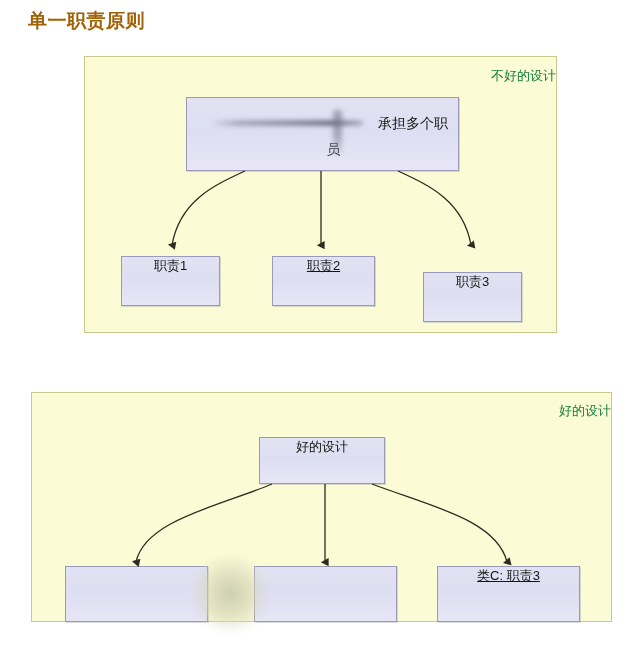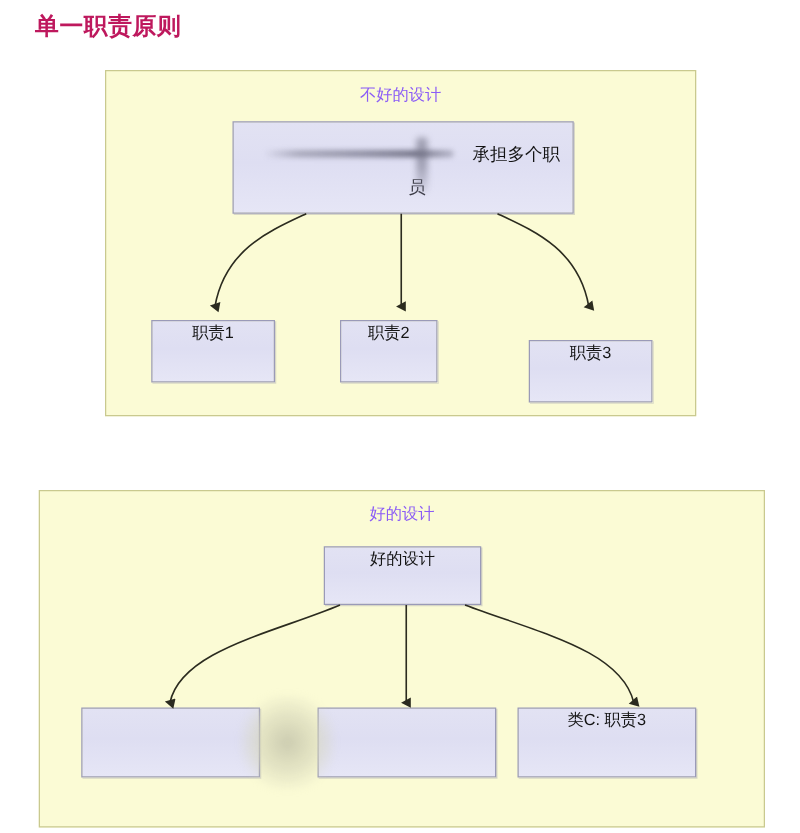--- a/index.html
+++ b/index.html
@@ -15,44 +15,44 @@
     overflow: hidden;
   }
 
   
   .page-title {
     position: absolute;
     left: 28px;
     top: 8px;
     font-size: 19px;
     font-weight: bold;
-    color: #be185d;
+    color: #a16207;
     letter-spacing: 0.5px;
     white-space: nowrap;
   }
 
   
   .panel {
     position: absolute;
     background: #fbfbd5;
     border: 1px solid #c9c98f;
     box-sizing: border-box;
   }
   .panel-shadow {
     position: absolute;
     background: #e4e4c4;
     z-index: -1;
   }
 
   .panel-caption {
     position: absolute;
     width: 100%;
-    text-align: center;
+    text-align: right;
     font-size: 13px;
-    color: #8b5cf6;
+    color: #15803d;
     white-space: nowrap;
   }
 
   
   .node {
     position: absolute;
     background: linear-gradient(to bottom, #e2e2f3 0%, #dedef2 45%, #e6e6f6 100%);
     border: 1px solid #9a9ab8;
     box-sizing: border-box;
     display: flex;
@@ -153,44 +153,44 @@
       <span class="line2">员</span>
 
       <div class="smear smear-h" style="left:12px; top:22px; width:152px; height:6px;"></div>
       <div class="smear smear-v" style="left:134px; top:12px; width:9px; height:44px;"></div>
     </div>
   </div>
 
   <div class="node" style="left:36px; top:199px; width:99px; height:50px;">
     <span>职责1</span>
   </div>
-  <div class="node" style="left:187px; top:199px; width:78px; height:50px;">
+  <div class="node" style="left:187px; top:199px; width:103px; height:50px;text-decoration:underline;">
     <span>职责2</span>
   </div>
   <div class="node" style="left:338px; top:199px; width:99px; height:50px;margin-top:16px;">
     <span>职责3</span>
   </div>
 </div>
 
 <div class="panel-shadow" style="left:35px; top:396px; width:578px; height:266px;"></div>
-<div class="panel" id="panel-2" style="left:31px; top:392px; width:581px; height:270px;">
+<div class="panel" id="panel-2" style="left:31px; top:392px; width:581px; height:230px;">
 
   <div class="panel-caption" style="top:9px;">好的设计</div>
 
   <div class="node" style="left:227px; top:44px; width:126px; height:47px;">
     <span>好的设计</span>
   </div>
 
   <div class="node" style="left:33px; top:173px; width:143px; height:56px;">
     <span></span>
   </div>
   <div class="node" style="left:222px; top:173px; width:143px; height:56px;">
     <span></span>
   </div>
-  <div class="node" style="left:382px; top:173px; width:143px; height:56px;">
+  <div class="node" style="left:405px; top:173px; width:143px; height:56px;text-decoration:underline;">
     <span>类C: 职责3</span>
   </div>
 
   <div class="smear smear-blob" style="left:160px; top:163px; width:76px; height:76px;"></div>
 </div>
 
 <svg class="arrows" viewBox="0 0 640 666">
   <defs>
     <marker id="arrowhead" markerWidth="7" markerHeight="7" refX="3.1" refY="3.2" orient="auto" markerUnits="strokeWidth">
       <path d="M0,0.4 L6.4,0.4 L3.2,6.4 z" fill="#2b2b1f"></path>

